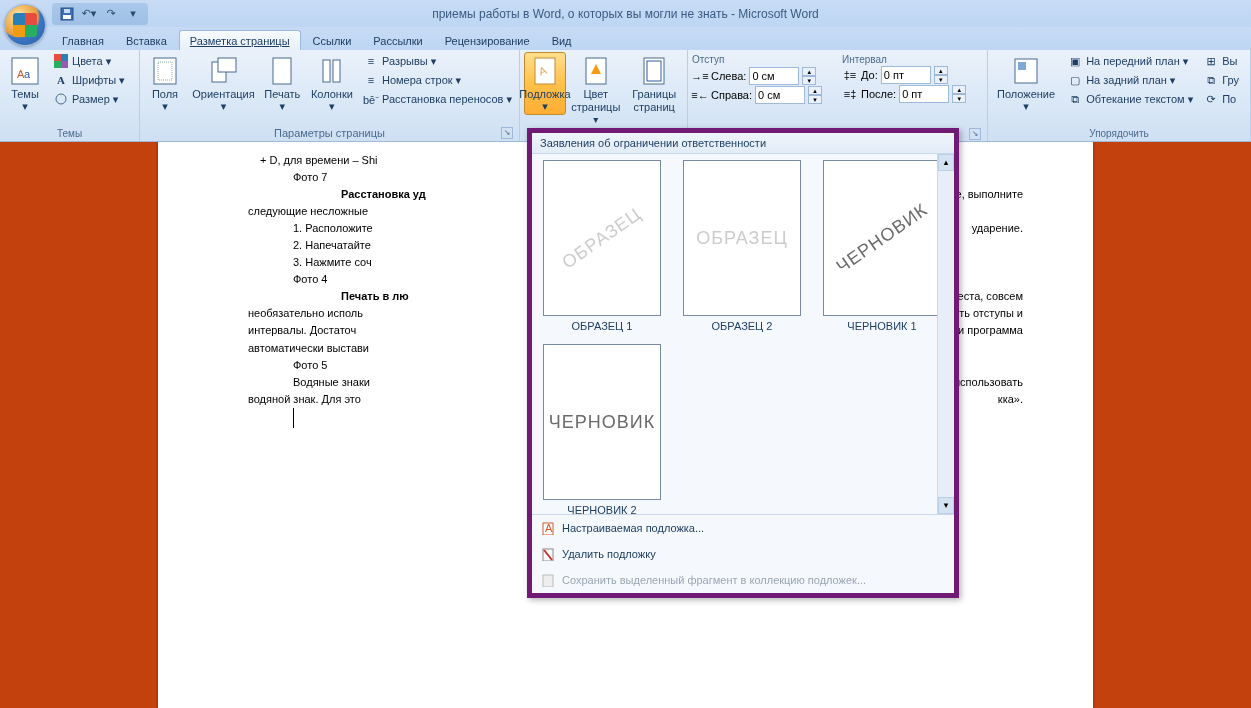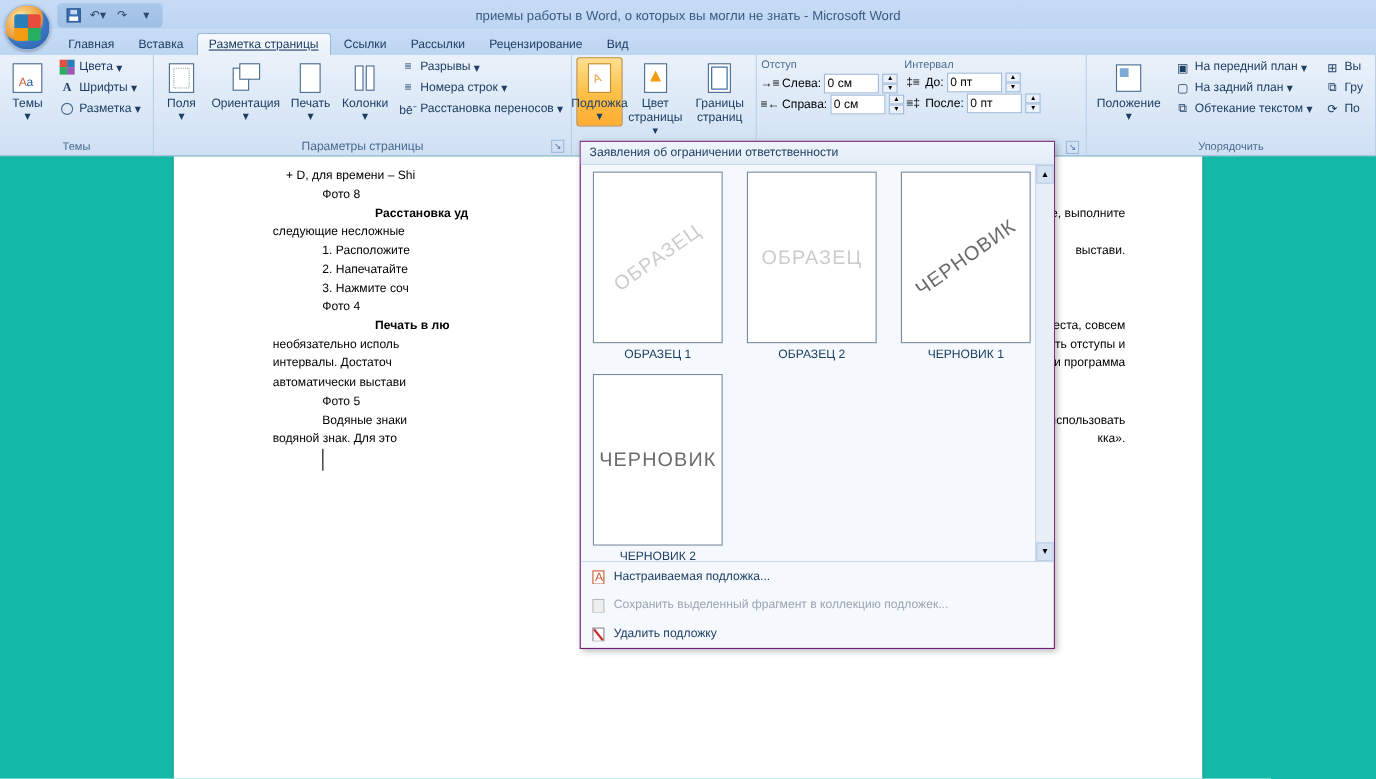--- a/index.html
+++ b/index.html
@@ -21,26 +21,26 @@
 .big-btn{display:flex;flex-direction:column;align-items:center;padding:2px 4px;cursor:pointer;border:1px solid transparent;border-radius:3px;min-width:42px;}
 .big-btn.active{border-color:#c28a30;background:linear-gradient(#ffdf8e,#ffc14a 50%,#ffad33);}
 .big-btn .ico{width:32px;height:32px;display:flex;align-items:center;justify-content:center;}
 .big-btn .lbl{font-size:11px;text-align:center;line-height:12px;margin-top:1px;color:#1e3e63;}
 .small-row{display:flex;flex-direction:column;gap:1px;}
 .small-btn{display:flex;align-items:center;gap:3px;padding:1px 3px;cursor:pointer;color:#1e3e63;white-space:nowrap;}
 .input-box{display:flex;align-items:center;gap:3px;margin:1px 0;}
 .input-box input{width:50px;height:18px;border:1px solid #9db8d9;padding:0 2px;font-size:11px;}
 .spinner{width:14px;display:flex;flex-direction:column;}
 .spinner div{height:9px;border:1px solid #9db8d9;background:#eaf1fa;font-size:7px;text-align:center;line-height:7px;cursor:pointer;}
-.page-area{position:absolute;top:142px;left:0;right:0;bottom:0;background:#14b8a6;overflow:hidden;}
+.page-area{position:absolute;top:142px;left:0;right:0;bottom:0;background:#c2410c;overflow:hidden;}
 .page{width:935px;background:#fff;margin:0 auto;min-height:800px;box-shadow:0 0 3px rgba(0,0,0,.3);padding:10px 70px 10px 90px;}
 .doc{font-family:"Times New Roman",serif;font-size:17px;line-height:1.55;color:#000;}
 .doc .indent{text-indent:45px;}
 .doc .bold{font-weight:bold;padding-left:48px;}
-.gallery{position:absolute;top:128px;left:527px;width:432px;background:#f5f9fd;border:1px solid #701a75;box-shadow:2px 2px 6px rgba(0,0,0,.3);z-index:20;}
+.gallery{position:absolute;top:128px;left:527px;width:432px;background:#f5f9fd;border:5px solid #701a75;box-shadow:2px 2px 6px rgba(0,0,0,.3);z-index:20;}
 .gallery-header{background:linear-gradient(#eef4fb,#e2ecf7);padding:4px 8px;font-size:11px;color:#1e3e63;border-bottom:1px solid #c9d8ea;font-weight:normal;}
 .gallery-body{display:flex;flex-wrap:wrap;padding:6px;gap:12px;max-height:360px;position:relative;}
 .gallery-item{width:128px;text-align:center;cursor:pointer;}
 .thumb{width:118px;height:156px;border:1px solid #7a8aa0;margin:0 auto 4px;position:relative;background:#fff;display:flex;align-items:center;justify-content:center;overflow:hidden;}
 .wm-text{font-size:18px;color:#ccc;transform:rotate(-35deg);letter-spacing:1px;font-family:Arial;}
 .wm-text.horiz{transform:none;}
 .wm-text.dark{color:#6b6b6b;}
 .gallery-item .cap{font-size:11px;color:#1e3e63;}
 .gallery-scroll{position:absolute;right:0;top:0;bottom:0;width:17px;background:#e8eef7;border-left:1px solid #c9d8ea;}
 .gallery-scroll .arr{height:17px;background:#d5e2f1;border:1px solid #b8cfe8;text-align:center;font-size:9px;line-height:15px;cursor:pointer;}
@@ -104,21 +104,21 @@
                 <rect x="7" y="7" width="7" height="7" fill="#9b59b6"></rect>
               </svg>
             </span><span>Цвета</span> ▾</div>
         <div class="small-btn"><span class="mico">
               <b style="font-family:serif">A</b>
             </span><span>Шрифты</span> ▾</div>
         <div class="small-btn"><span class="mico">
               <svg width="14" height="14">
                 <circle cx="7" cy="7" r="5" fill="none" stroke="#4a6a8f"></circle>
               </svg>
-            </span><span>Разметка</span> ▾</div>
+            </span><span>Размер</span> ▾</div>
       </div>
     </div>
     <div class="group-label">Темы</div>
   </div>
 
   <div class="group" style="width:380px">
     <div class="group-body">
       <div class="big-btn">
           <div class="ico">
             <svg width="28" height="30">
@@ -190,21 +190,21 @@
               <rect x="6" y="5" width="14" height="20" fill="none" stroke="#2c5da0"></rect>
             </svg>
           </div>
           <div class="lbl" style="font-size:10px"><span>Границы страниц</span></div>
         </div>
     </div>
     <div class="group-label">&nbsp;</div>
   </div>
 
   <div class="group" style="width:300px">
-    <div class="group-body" style="gap:0;padding-top:2px">
+    <div class="group-body" style="gap:20px;padding-top:2px">
       <div>
         <div style="color:#4a6a8f;font-size:10px;margin-bottom:2px">Отступ</div>
         <div class="input-box">
             <span class="mico">→≡</span>
             <span>Слева:</span>
             <input value="0 см" style="">
             <div class="spinner">
               <div>▴</div>
               <div>▾</div>
             </div>
@@ -277,24 +277,24 @@
     </div>
     <div class="group-label">Упорядочить</div>
   </div>
 
 </div>
 
 <div class="page-area">
   <div class="page">
     <div class="doc">
       <div style="margin-left:12px"><span>+ D, для времени – Shi</span></div>
-      <div class="indent"><span>Фото 8</span></div>
+      <div class="indent"><span>Фото 7</span></div>
       <div class="indent"><span class="bold">Расстановка уд</span><span style="float:right">ние, выполните</span></div>
       <div><span>следующие несложные</span></div>
-      <div class="indent"><span>1.   Расположите</span><span style="float:right"> выстави.</span></div>
+      <div class="indent"><span>1.   Расположите</span><span style="float:right"> ударение.</span></div>
       <div class="indent"><span>2.   Напечатайте</span></div>
       <div class="indent"><span>3.   Нажмите соч</span></div>
       <div class="indent"><span>Фото 4</span></div>
       <div class="indent" style="text-align:justify"><span class="bold">Печать в лю</span><span style="float:right"> места, совсем</span></div>
       <div style="text-align:justify"><span>необязательно исполь</span><span style="float:right">ять отступы и</span></div>
       <div style="text-align:justify"><span>интервалы. Достаточ</span><span style="float:right"> и программа</span></div>
       <div><span>автоматически выстави</span></div>
       <div class="indent"><span>Фото 5</span></div>
       <div class="indent" style="text-align:justify"><span>Водяные знаки</span><span style="float:right">о использовать</span></div>
       <div><span>водяной знак. Для это</span><span style="float:right">кка».</span></div>
@@ -340,31 +340,31 @@
   <div class="gallery-footer">
     <div class="gallery-menu">
         <span class="mico">
           <svg width="14" height="14">
             <rect x="2" y="2" width="10" height="12" fill="#fff" stroke="#cc5a2e"></rect>
             <text x="4" y="11" font-size="8" fill="#cc5a2e">A</text>
           </svg>
         </span>
         <span>Настраиваемая подложка...</span>
       </div>
-    <div class="gallery-menu disabled">
-        <span class="mico">
-          <svg width="14" height="14">
-            <rect x="2" y="2" width="10" height="12" fill="#eee" stroke="#bbb"></rect>
-          </svg>
-        </span>
-        <span>Сохранить выделенный фрагмент в коллекцию подложек...</span>
-      </div>
     <div class="gallery-menu">
         <span class="mico">
           <svg width="14" height="14">
             <rect x="2" y="2" width="10" height="12" fill="#fff" stroke="#888"></rect>
             <line x1="3" y1="3" x2="11" y2="13" stroke="#cc2e2e" stroke-width="2"></line>
           </svg>
         </span>
         <span>Удалить подложку</span>
       </div>
+    <div class="gallery-menu disabled">
+        <span class="mico">
+          <svg width="14" height="14">
+            <rect x="2" y="2" width="10" height="12" fill="#eee" stroke="#bbb"></rect>
+          </svg>
+        </span>
+        <span>Сохранить выделенный фрагмент в коллекцию подложек...</span>
+      </div>
   </div>
 </div>
 
 </body></html>

